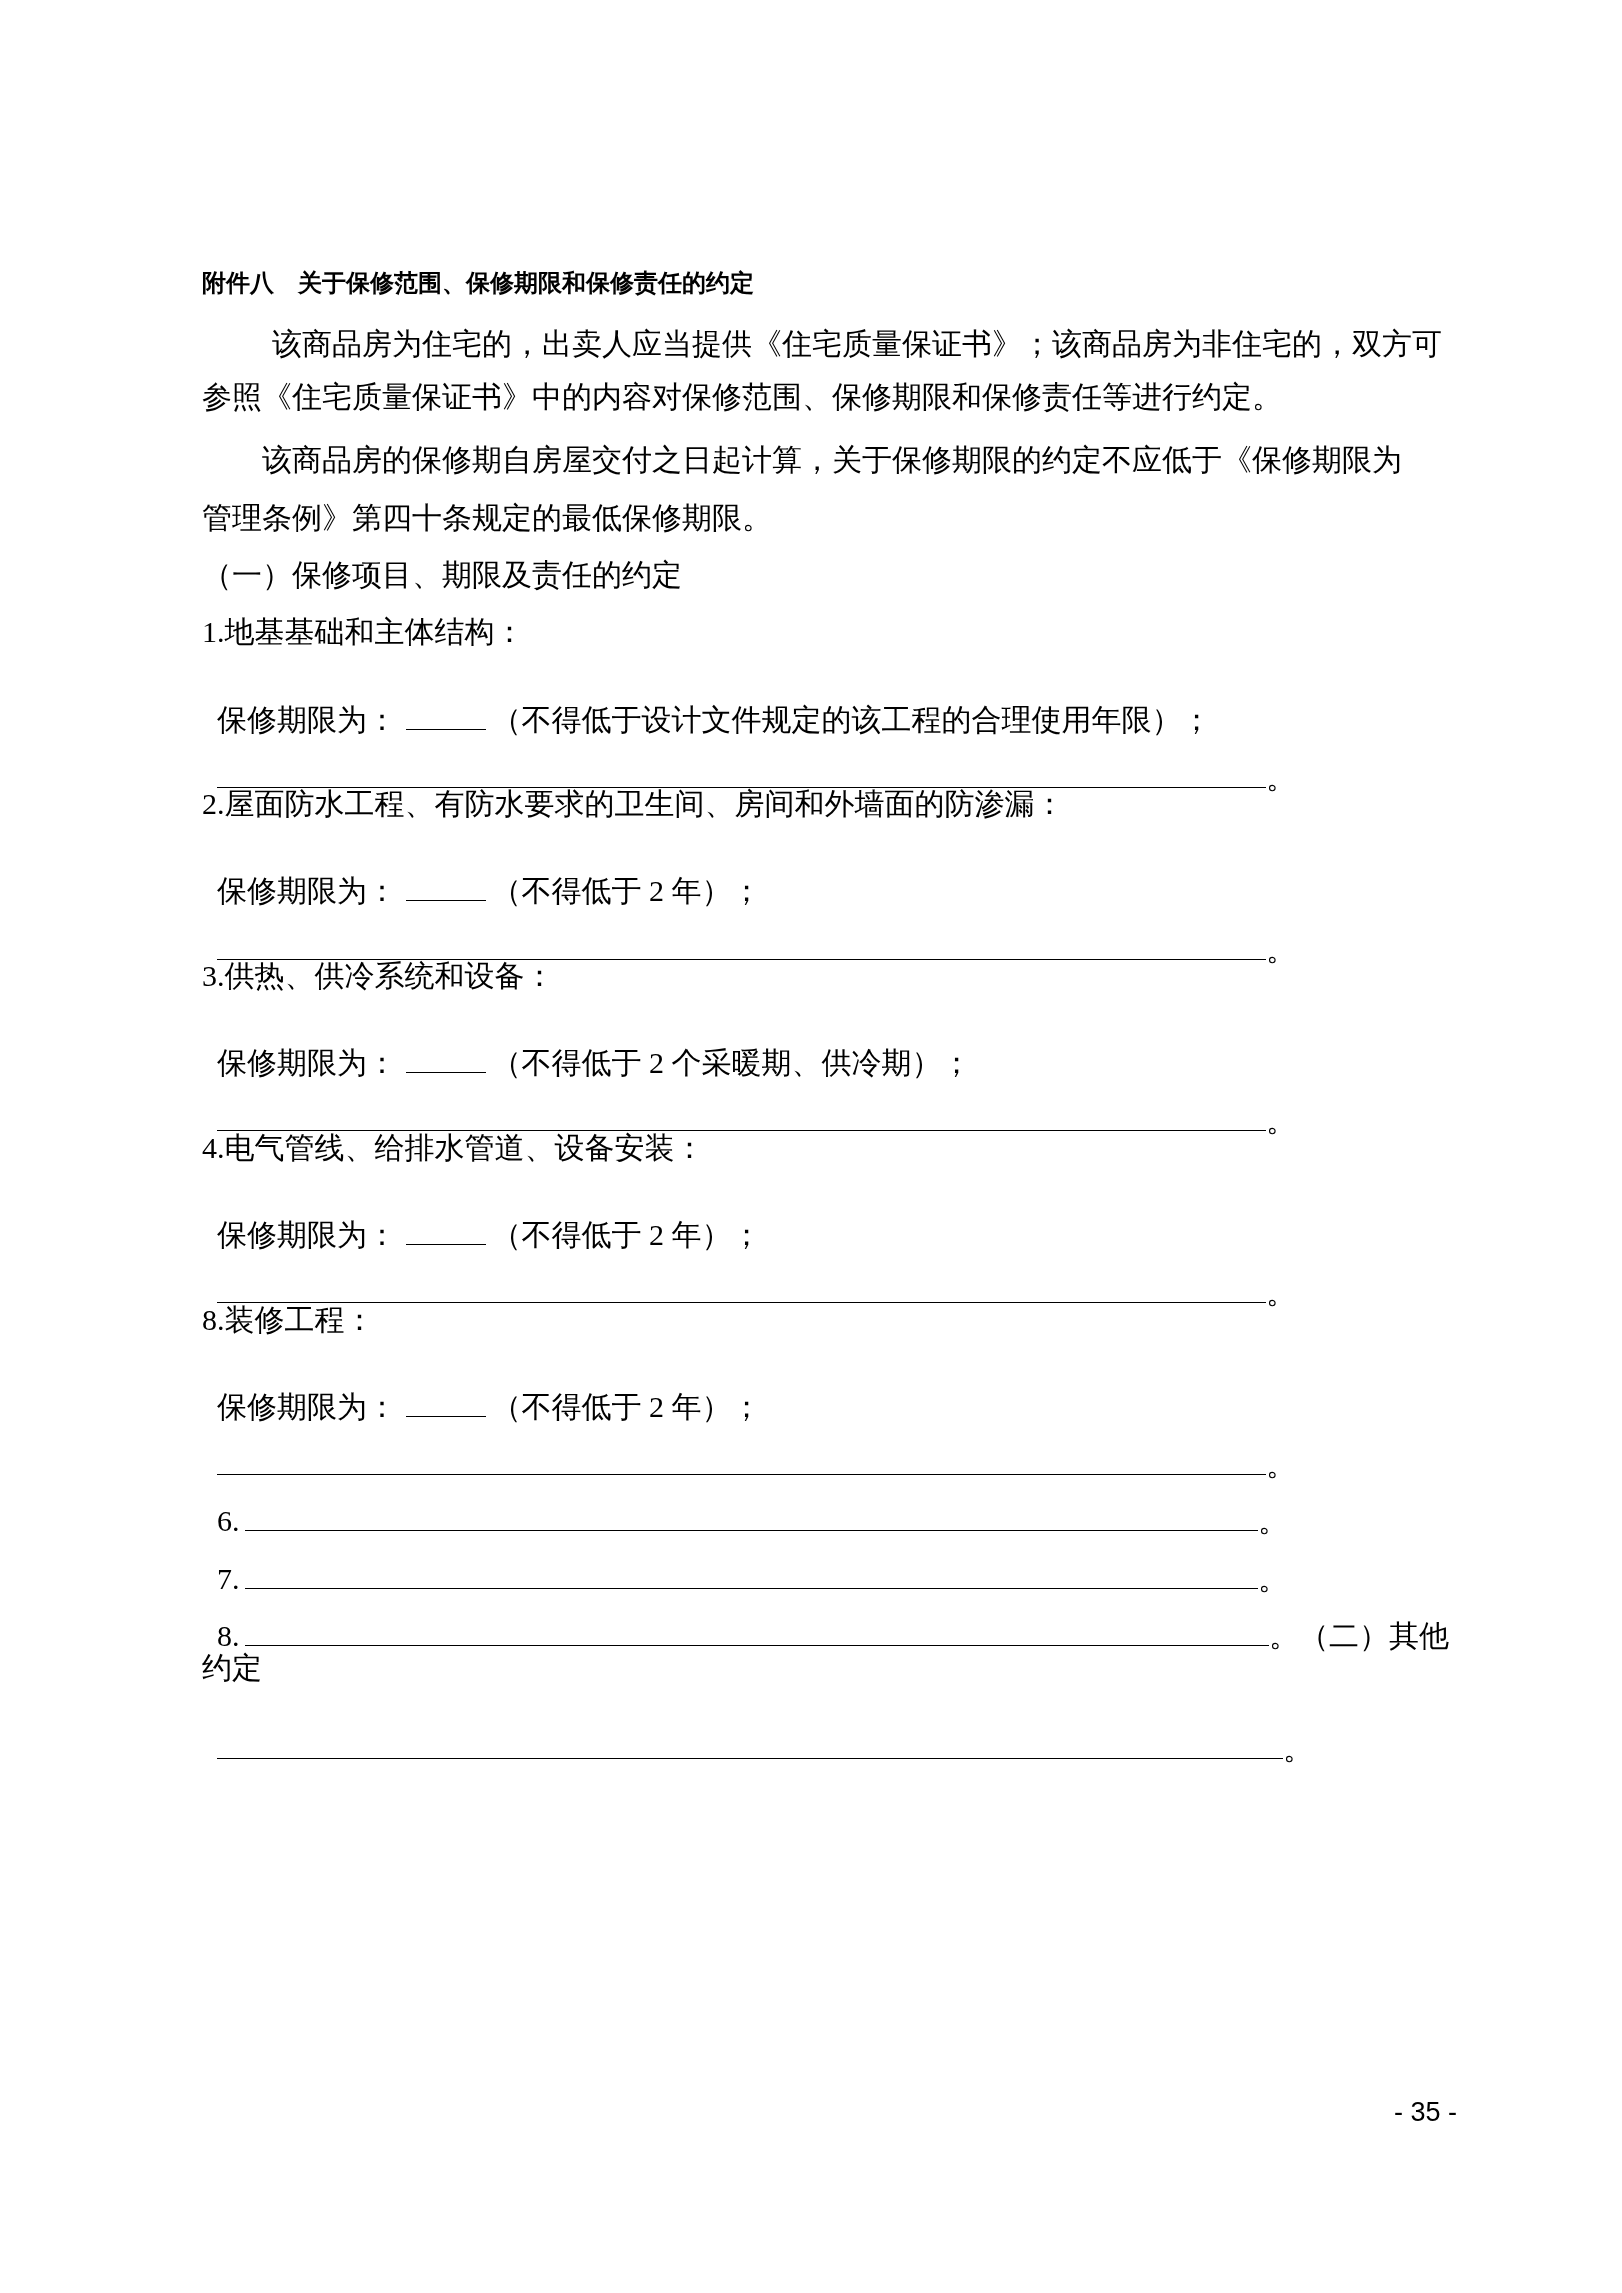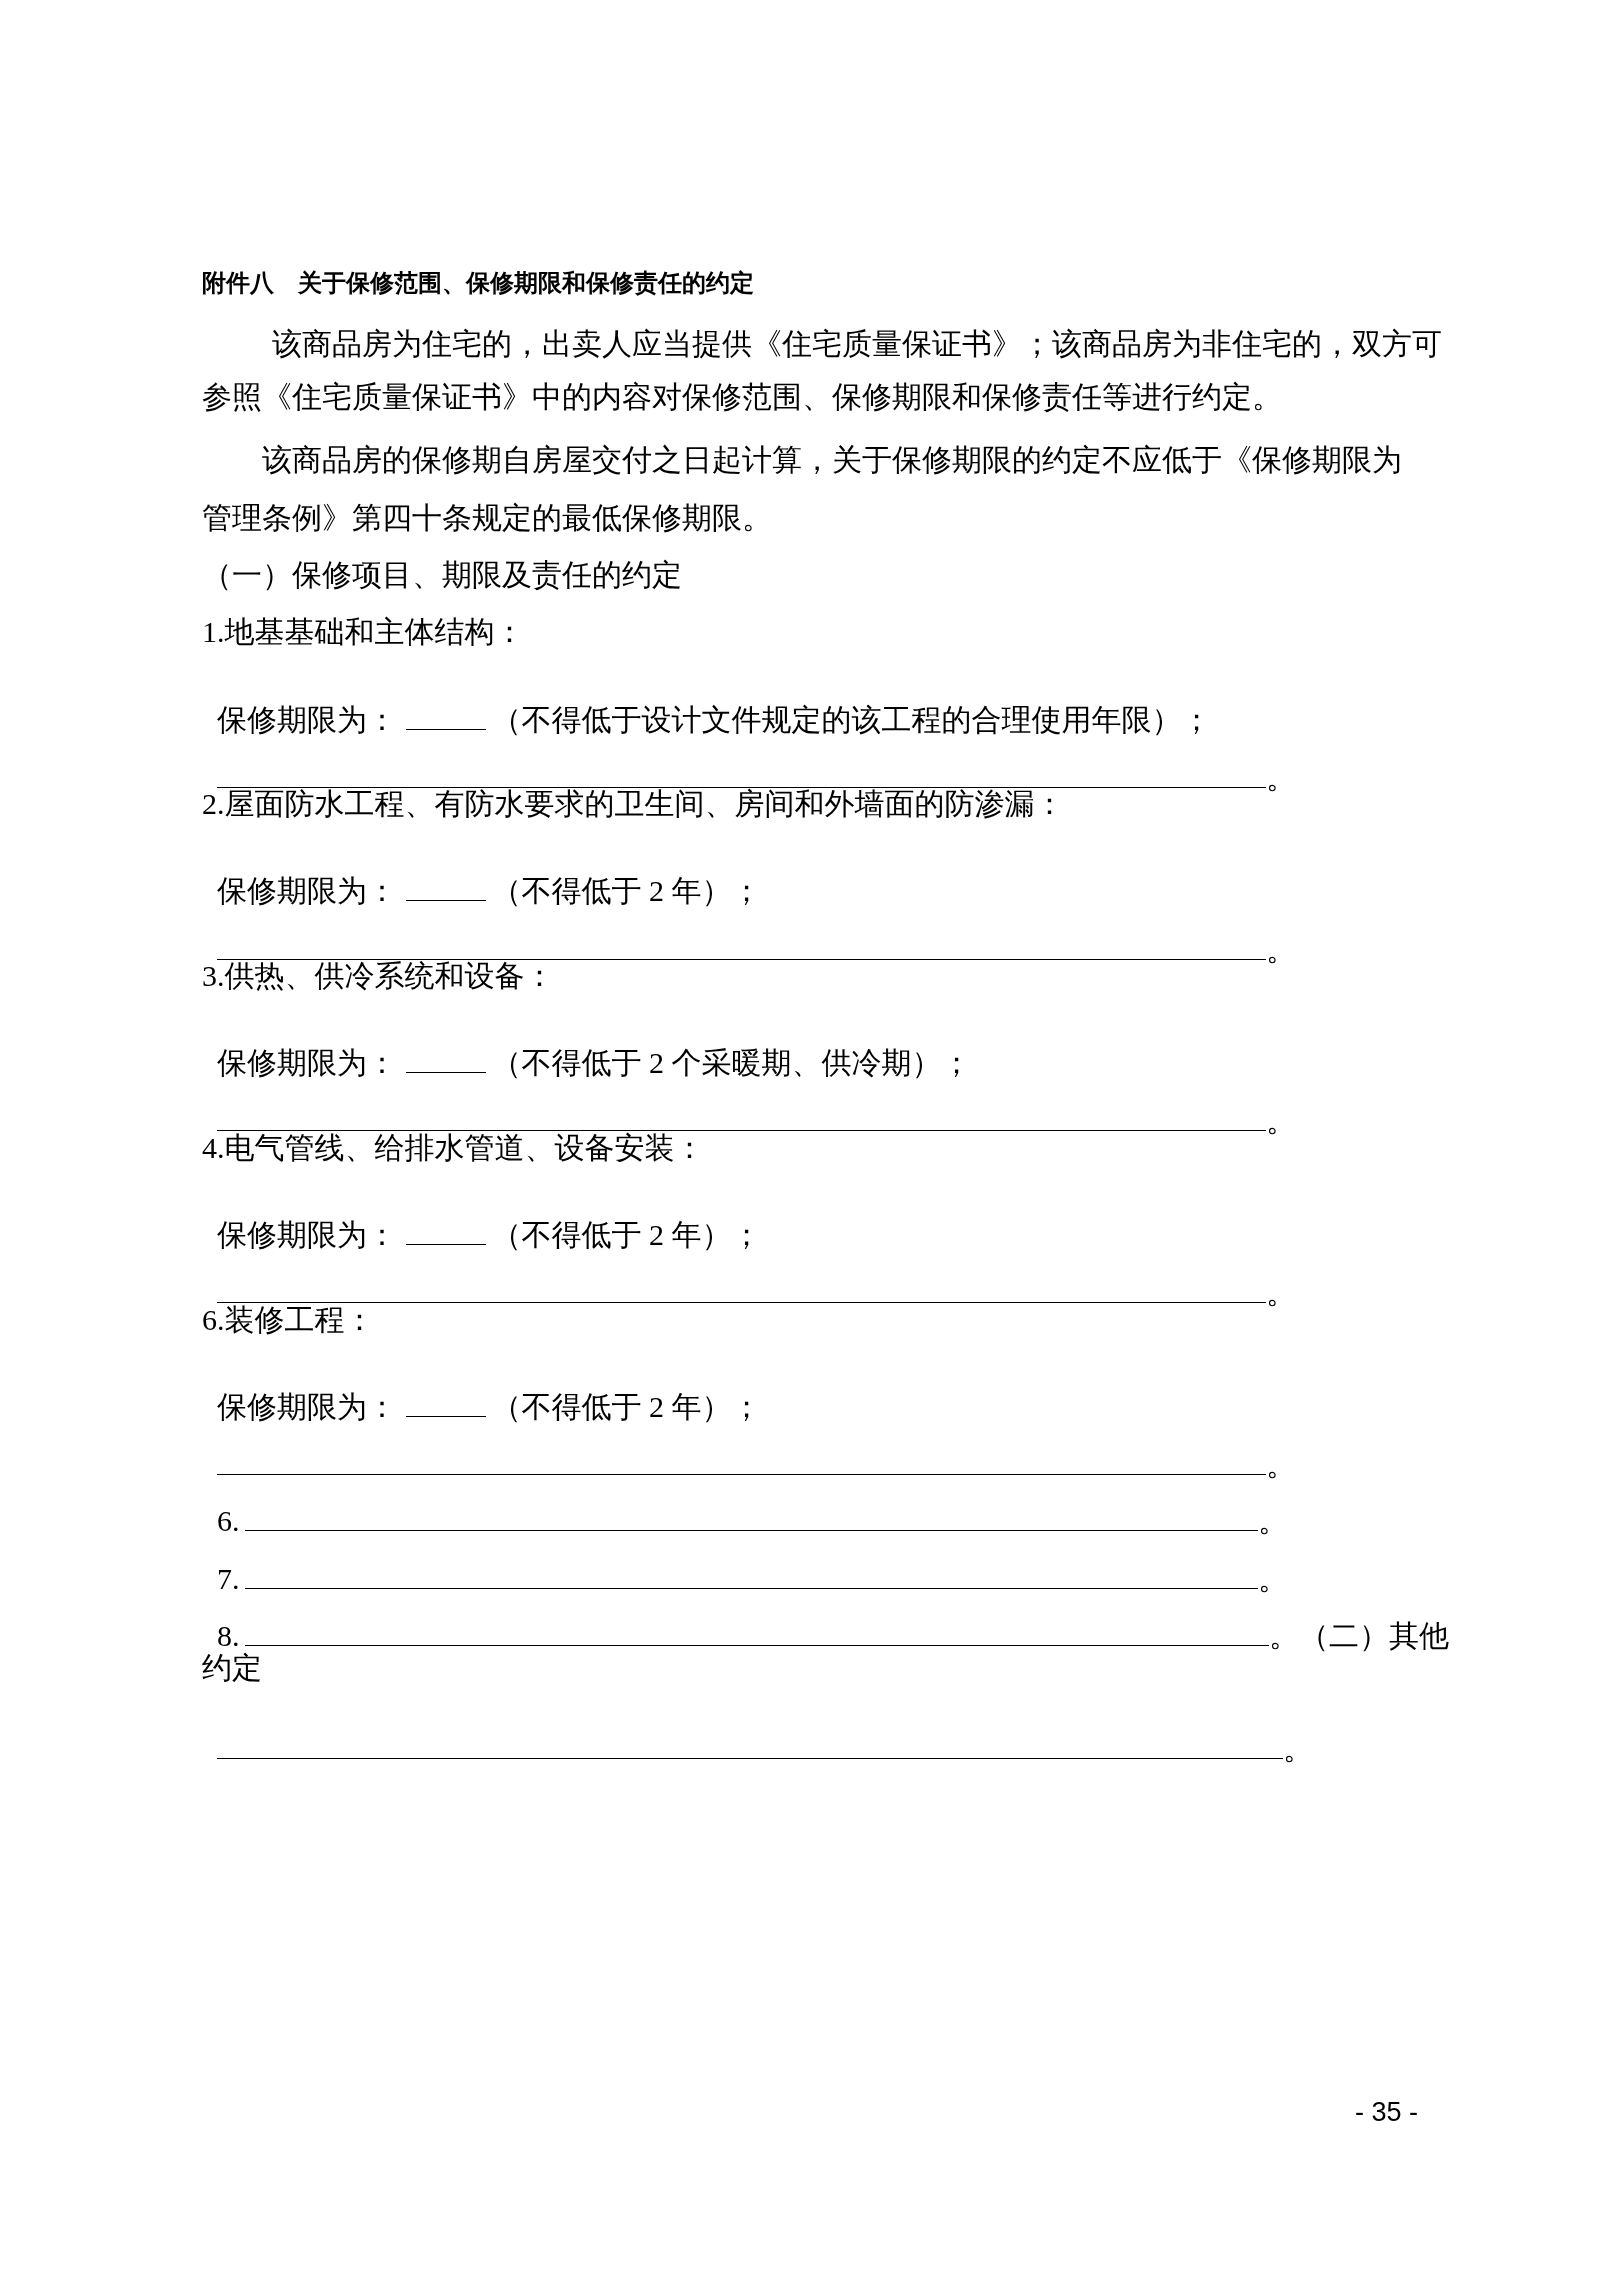--- a/index.html
+++ b/index.html
@@ -30,20 +30,21 @@
   }
   .fill-short { width: 80px; margin-left: 9px; margin-right: 5.5px; }
   .fill-long  { width: 1049px; }
   .fill-item  { width: 1013px; margin-left: 5.5px; }
   .fill-item8 { width: 1024px; margin-left: 5.5px; }
   .fill-final { width: 1066px; }
   .page-num {
     font-family: "Liberation Sans", sans-serif;
     font-size: 27px;
     line-height: 30px;
+    margin-left: 39px;
   }
 </style>
 </head>
 <body>
 
 <div class="line title-line" style="left:202px; top:267px;">附件八　关于保修范围、保修期限和保修责任的约定</div>
 
 <div class="line" style="left:272px; top:329px;">该商品房为住宅的，出卖人应当提供《住宅质量保证书》；该商品房为非住宅的，双方可</div>
 <div class="line" style="left:202px; top:382px;">参照《住宅质量保证书》中的内容对保修范围、保修期限和保修责任等进行约定。</div>
 
@@ -77,21 +78,21 @@
 </div>
 
 <div class="line" style="left:202px; top:1133px;">4.电气管线、给排水管道、设备安装：</div>
 <div class="line" style="left:202px; top:1190px;">
   <span>保修期限为：</span><span class="fill fill-short"></span><span>（不得低于 2 年）；</span>
 </div>
 <div class="line" style="left:202px; top:1248px;">
   <span class="fill fill-long"></span><span>。</span>
 </div>
 
-<div class="line" style="left:202px; top:1305px;">6.装修工程：</div>
+<div class="line" style="left:202px; top:1305px;">8.装修工程：</div>
 <div class="line" style="left:202px; top:1362px;">
   <span>保修期限为：</span><span class="fill fill-short"></span><span>（不得低于 2 年）；</span>
 </div>
 <div class="line" style="left:202px; top:1420px;">
   <span class="fill fill-long"></span><span>。</span>
 </div>
 
 <div class="line" style="left:202px; top:1476px;">
   <span>6.</span><span class="fill fill-item"></span><span>。</span>
 </div>

